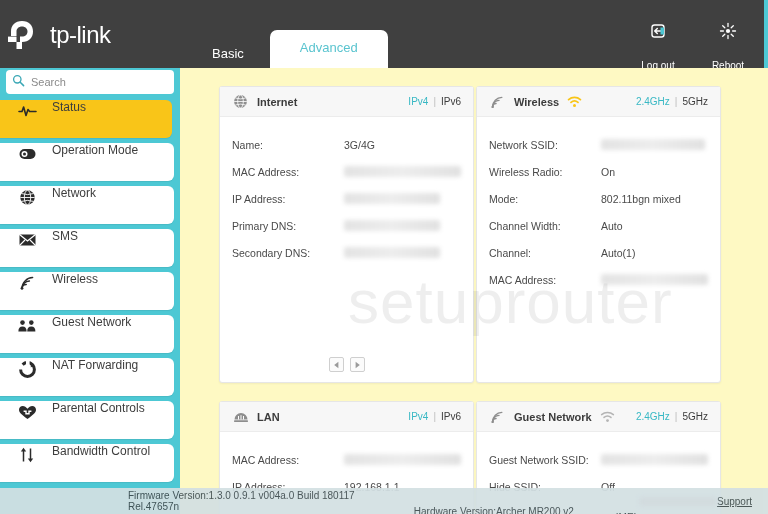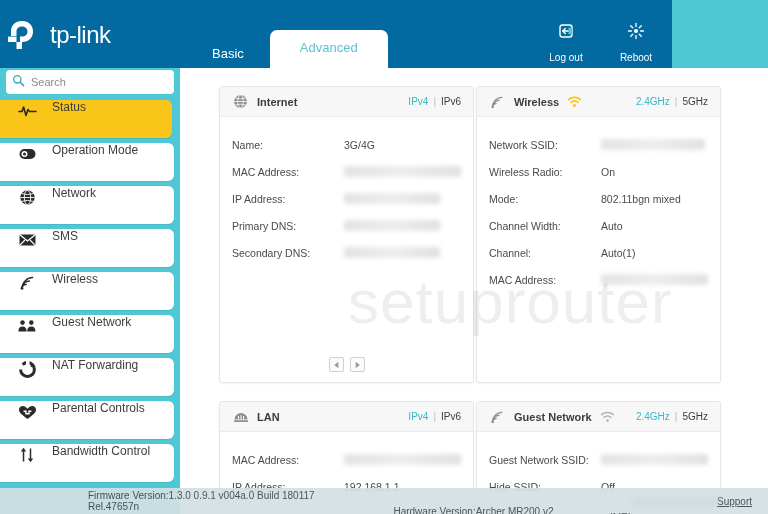--- a/index.html
+++ b/index.html
@@ -11,22 +11,22 @@
   }
   .app {
     position: relative;
     width: 768px; height: 514px;
     background: #4dc8d4;
   }
 
   
   .header {
     position: absolute; top: 0; left: 0;
-    width: 672px; height: 68px;
-    background: #0369a1;
+    width: 764px; height: 68px;
+    background: #404040;
   }
   .logo {
     position: absolute; left: 8px; top: 18px;
     display: flex; align-items: center; gap: 6px;
   }
   .logo-mark { width: 36px; height: 34px; }
   .logo-text {
     font-size: 24px; color: #ffffff; letter-spacing: -0.5px;
     font-weight: 400;
   }
@@ -54,21 +54,21 @@
   .header-actions {
     position: absolute; right: 12px; top: 22px;
     display: flex; gap: 22px;
   }
   .hact {
     display: flex; flex-direction: column; align-items: center;
     cursor: pointer; width: 48px;
   }
   .hact svg { display:block; }
   .hact-label {
-    font-size: 10px; color: #ffffff; margin-top: 12px;
+    font-size: 10px; color: #ffffff; margin-top: 20px;
   }
 
   
   .sidebar {
     position: absolute; left: 0; top: 68px;
     width: 180px; height: 446px;
     background: #4dc8d4;
   }
   .search-wrap {
     position: relative;
@@ -115,21 +115,21 @@
   .menu-label {
     margin-left: 14px;
     font-size: 12px;
     color: #3d3d3d;
   }
 
   
   .content {
     position: absolute; left: 180px; top: 68px;
     width: 588px; height: 446px;
-    background: #ffffff;
+    background: #fef9c3;
     overflow: hidden;
   }
   .grid {
     position: relative;
     padding: 18px 20px 0 39px;
     display: grid;
     grid-template-columns: 255px 245px;
     column-gap: 2px;
     row-gap: 18px;
   }
@@ -225,20 +225,21 @@
 
   
   .footer {
     position: absolute; left: 0; bottom: 0;
     width: 768px; height: 26px;
     background: #d3e0e3;
     display: flex; align-items: center;
     font-size: 10px; color: #3f4c4f;
     z-index: 8;
     opacity: 0.93;
+    padding-left: 40px;
   }
   .footer-left { padding-left: 88px; }
   .footer-mid { padding-left: 26px; margin-top: 32px; }
   .footer-right { margin-left: auto; padding-right: 16px; }
   .footer-link { text-decoration: underline; color: #3f4c4f; cursor: pointer; }
   .imei-red {
     display:inline-block; width: 84px; height: 9px;
     background: #cfd9dc; filter: blur(2px);
     vertical-align: middle; border-radius: 2px;
   }

